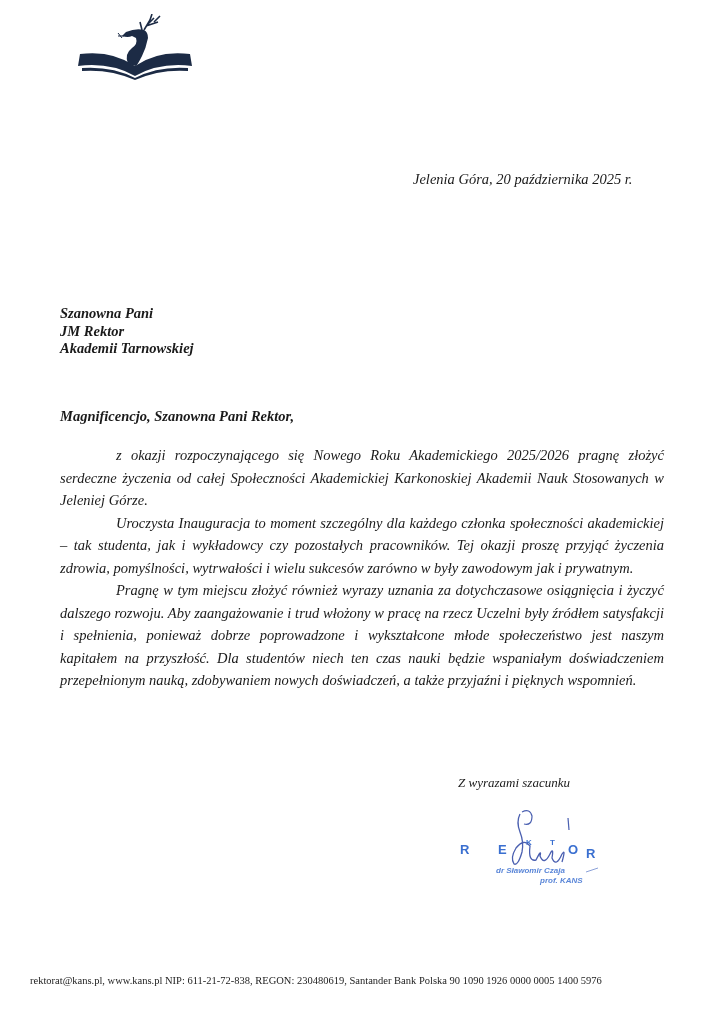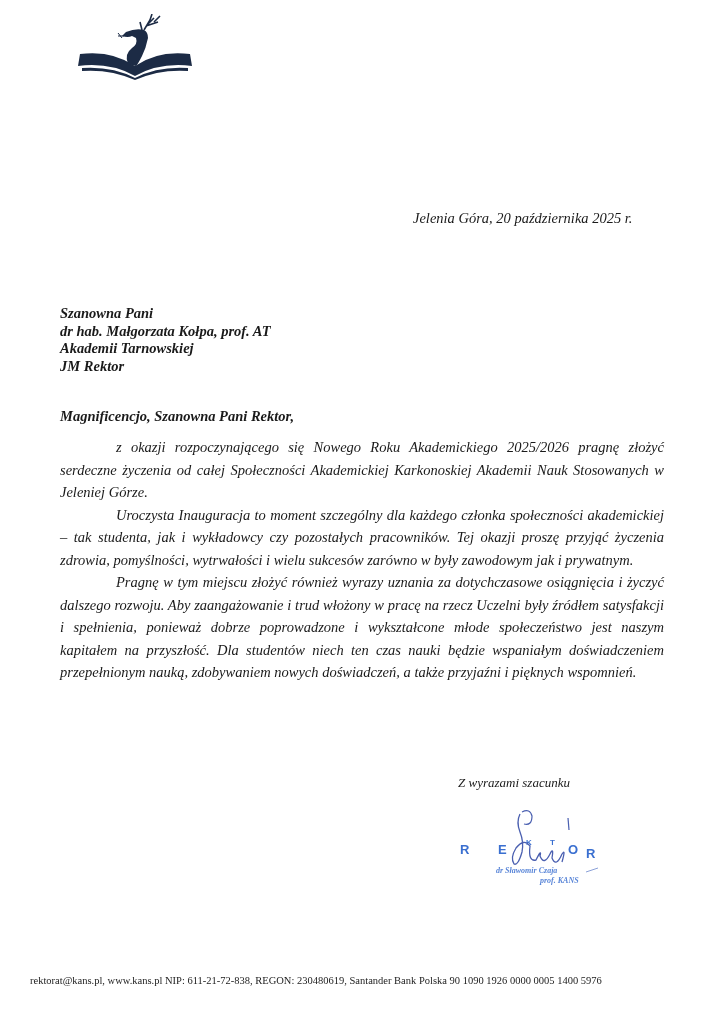--- a/index.html
+++ b/index.html
@@ -3,33 +3,33 @@
 <meta charset="utf-8">
 <style>
   html, body { margin: 0; padding: 0; background: #ffffff; }
   body { width: 724px; height: 1024px; position: relative; overflow: hidden;
          font-family: "Liberation Serif", serif; color: #1a1a1a; }
   .logo { position: absolute; left: 56px; top: 14px; width: 170px; height: 100px; }
   .logo svg { position: absolute; left: 6px; top: 0; }
   .logo-text { position: absolute; left: 12px; top: 68px; font-family: "Liberation Sans", sans-serif;
                font-size: 12px; color: #2b3340; letter-spacing: 0.2px; line-height: 14px; white-space: nowrap; }
   .logo-text .l2 { padding-left: 10px; }
-  .date { position: absolute; left: 413px; top: 171px; font-style: italic; font-size: 14.5px; margin-top: 39px; }
+  .date { position: absolute; left: 413px; top: 171px; font-style: italic; font-size: 14.5px; }
   .addressee { position: absolute; left: 60px; top: 265px; font-style: italic; font-weight: bold;
                font-size: 14.5px; line-height: 17.5px; margin-top: 40px; }
   .addressee div { white-space: nowrap; }
   .salutation { position: absolute; left: 60px; top: 408px; font-style: italic; font-weight: bold; font-size: 14.5px; }
   .body { position: absolute; left: 60px; top: 436px; width: 604px; font-style: italic; font-size: 14.5px;
           line-height: 22.5px; text-align: justify; }
   .body p { margin: 0; text-indent: 56px; }
   .closing { position: absolute; left: 458px; top: 775px; font-style: italic; font-size: 13px; }
   .stamp { position: absolute; left: 458px; top: 808px; width: 160px; height: 80px; }
   .stamp-letter { position: absolute; font-family: "Liberation Sans", sans-serif; font-weight: bold;
                   color: #3a6fd0; font-size: 13px; }
-  .stamp-name { position: absolute; font-family: Liberation Serif, serif; font-style: italic;
+  .stamp-name { position: absolute; font-family: Liberation Sans, sans-serif; font-style: italic;
                 font-weight: bold; color: #5a86d8; font-size: 8px; }
   .footer { position: absolute; left: 30px; top: 973px; width: 646px; font-size: 10.5px; line-height: 16px; color: #222; }
   .footer .f1 { text-align: justify; text-align-last: justify; }
 </style>
 </head>
 <body>
 
 <div class="logo">
   <svg width="150" height="66" viewBox="0 0 150 66">
 
@@ -41,29 +41,28 @@
     <path d="M82 16 L88 6 M86 10 L92 4 M88 6 L90 0 M84 12 L96 8 M92 8 L98 2 M80 16 L78 8" stroke="#1c2b45" stroke-width="1.6" fill="none"></path>
 
     <path d="M56 22 L62 22 M56 19 L60 24" stroke="#1c2b45" stroke-width="1" fill="none"></path>
   </svg>
 </div>
 
 <div class="date">Jelenia Góra, 20 października 2025 r.</div>
 
 <div class="addressee">
   <div>Szanowna Pani</div>
-  <div>dr hab. Małgorzata Kołpa, prof. AT</div>
+  <div>JM Rektor</div>
   <div>Akademii Tarnowskiej</div>
-  <div>JM Rektor</div>
 </div>
 
 <div class="salutation">Magnificencjo, Szanowna Pani Rektor,</div>
 
 <div class="body">
-  <p style="text-indent:56px;">z okazji rozpoczynającego się Nowego Roku Akademickiego 2025/2026 pragnę złożyć serdeczne życzenia od całej Społeczności Akademickiej Karkonoskiej Akademii Nauk Stosowanych w Jeleniej Górze.</p>
+  <p style="text-indent:56px;margin-top:8px;">z okazji rozpoczynającego się Nowego Roku Akademickiego 2025/2026 pragnę złożyć serdeczne życzenia od całej Społeczności Akademickiej Karkonoskiej Akademii Nauk Stosowanych w Jeleniej Górze.</p>
   <p>Uroczysta Inauguracja to moment szczególny dla każdego członka społeczności akademickiej – tak studenta, jak i wykładowcy czy pozostałych pracowników.  Tej okazji  proszę przyjąć życzenia zdrowia, pomyślności, wytrwałości i wielu sukcesów zarówno w były zawodowym jak i prywatnym.</p>
   <p>Pragnę w tym miejscu złożyć również wyrazy uznania za dotychczasowe osiągnięcia i życzyć dalszego rozwoju. Aby zaangażowanie i trud włożony w pracę na rzecz Uczelni były źródłem satysfakcji i spełnienia, ponieważ dobrze poprowadzone i wykształcone młode społeczeństwo jest naszym kapitałem na przyszłość. Dla studentów niech ten czas nauki będzie wspaniałym doświadczeniem przepełnionym nauką, zdobywaniem nowych doświadczeń, a także przyjaźni i pięknych wspomnień.</p>
 </div>
 
 <div class="closing">Z wyrazami szacunku</div>
 
 <div class="stamp">
   <span class="stamp-letter" style="left:2px;top:34px;">R</span>
   <span class="stamp-letter" style="left:40px;top:34px;">E</span>
   <span class="stamp-letter" style="left:68px;top:30px;font-size:8px;">K</span>

